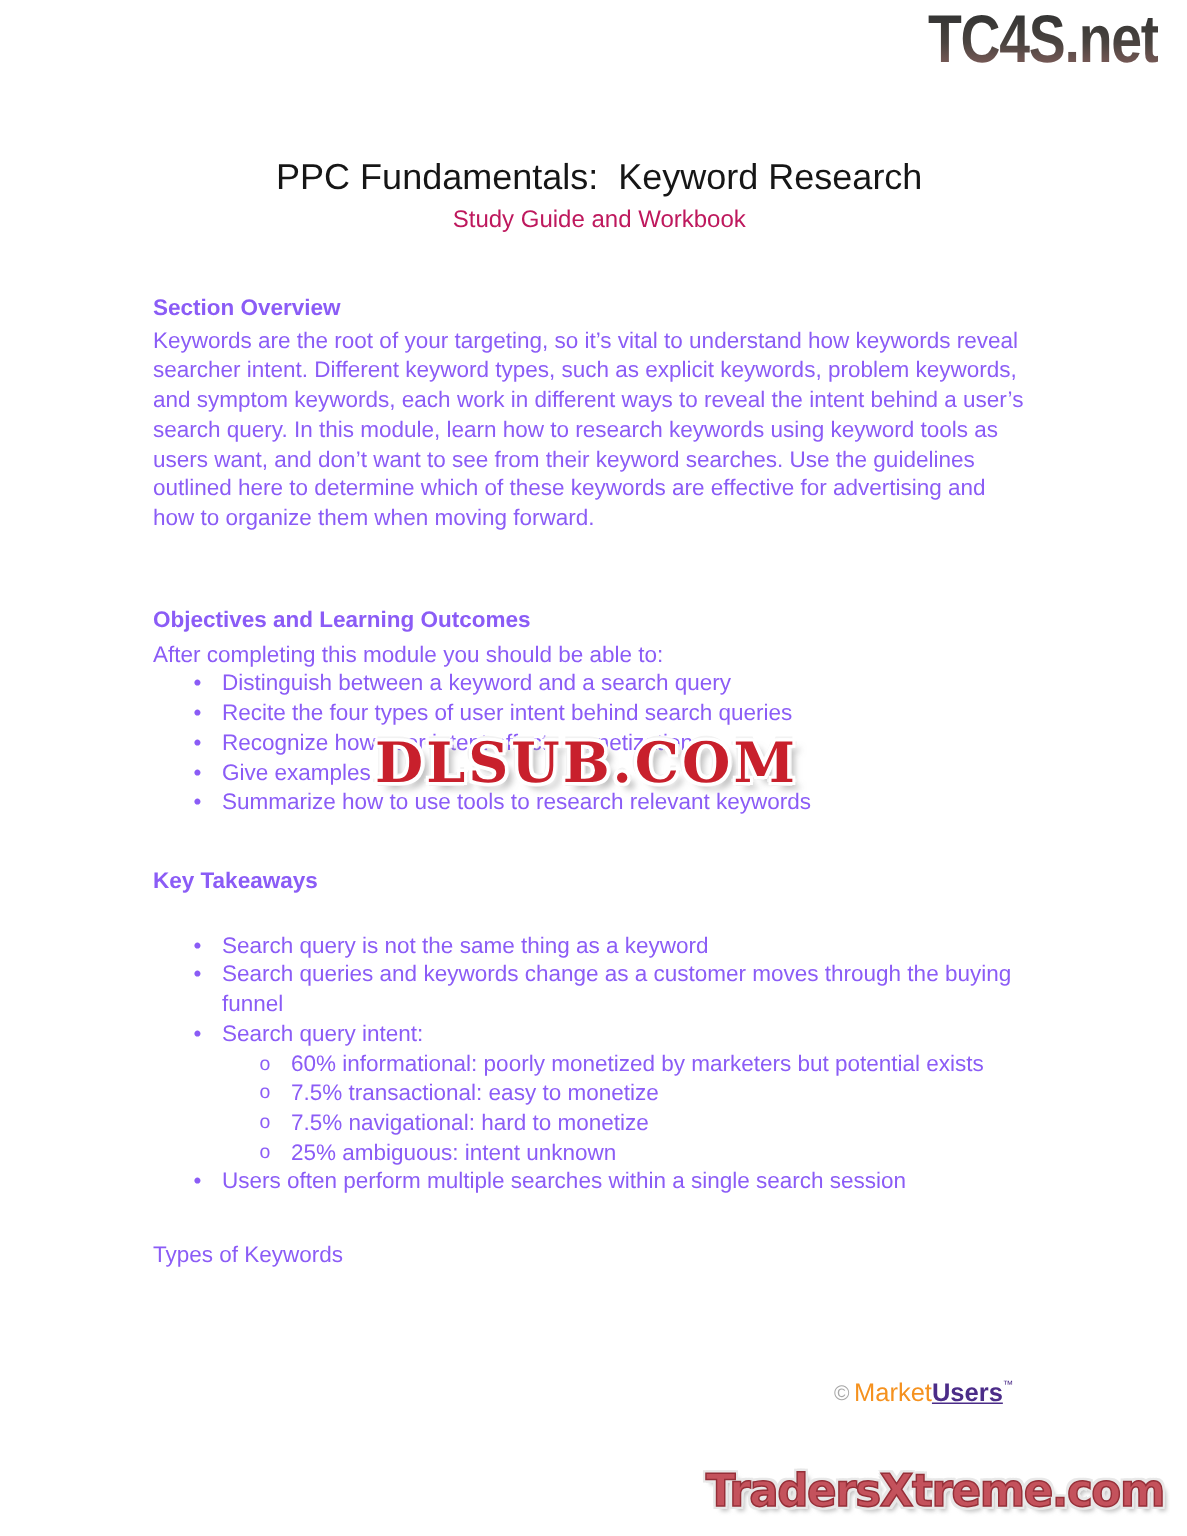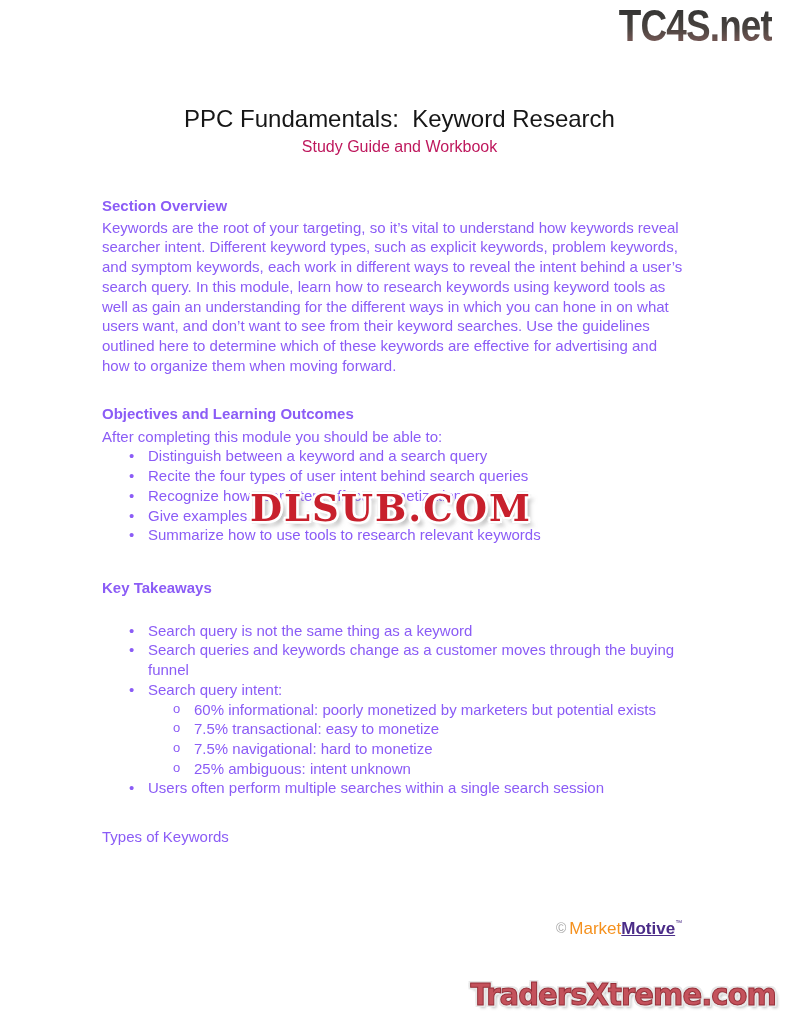--- a/index.html
+++ b/index.html
@@ -104,21 +104,20 @@
     <div class="doc-subtitle">Study Guide and Workbook</div>
   </div>
 
   <div class="block overview">
     <div class="h">Section Overview</div>
     <div class="lines">
       <div class="line">Keywords are the root of your targeting, so it’s vital to understand how keywords reveal</div>
       <div class="line">searcher intent. Different keyword types, such as explicit keywords, problem keywords,</div>
       <div class="line">and symptom keywords, each work in different ways to reveal the intent behind a user’s</div>
       <div class="line">search query. In this module, learn how to research keywords using keyword tools as</div>
-      <div class="line">well as gain an understanding for the different ways in which you can hone in on what</div>
       <div class="line">users want, and don’t want to see from their keyword searches. Use the guidelines</div>
       <div class="line">outlined here to determine which of these keywords are effective for advertising and</div>
       <div class="line">how to organize them when moving forward.</div>
     </div>
   </div>
 
   <div class="block objectives">
     <div class="h">Objectives and Learning Outcomes</div>
     <div class="intro">After completing this module you should be able to:</div>
     <ul class="b-list">
@@ -148,18 +147,18 @@
       </li>
       <li>
         <span>Users often perform multiple searches within a single search session</span>
       </li>
     </ul>
   </div>
 
   <div class="block next-section">Types of Keywords</div>
 
   <div class="brand">
-    <span class="copy">©</span><span class="m1">Market</span><span class="m2">Motive</span><span class="tm">™</span>
+    <span class="copy">©</span><span class="m1">Market</span><span class="m2">Users</span><span class="tm">™</span>
   </div>
 
   <div class="traders">TradersXtreme.com</div>
 
 </div>
 
 </body></html>

